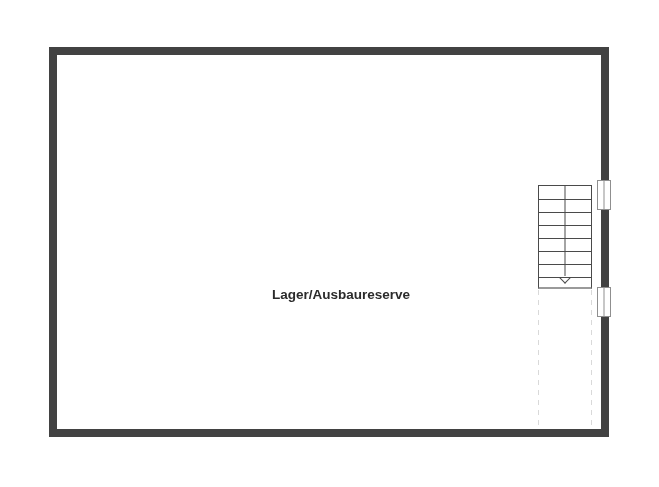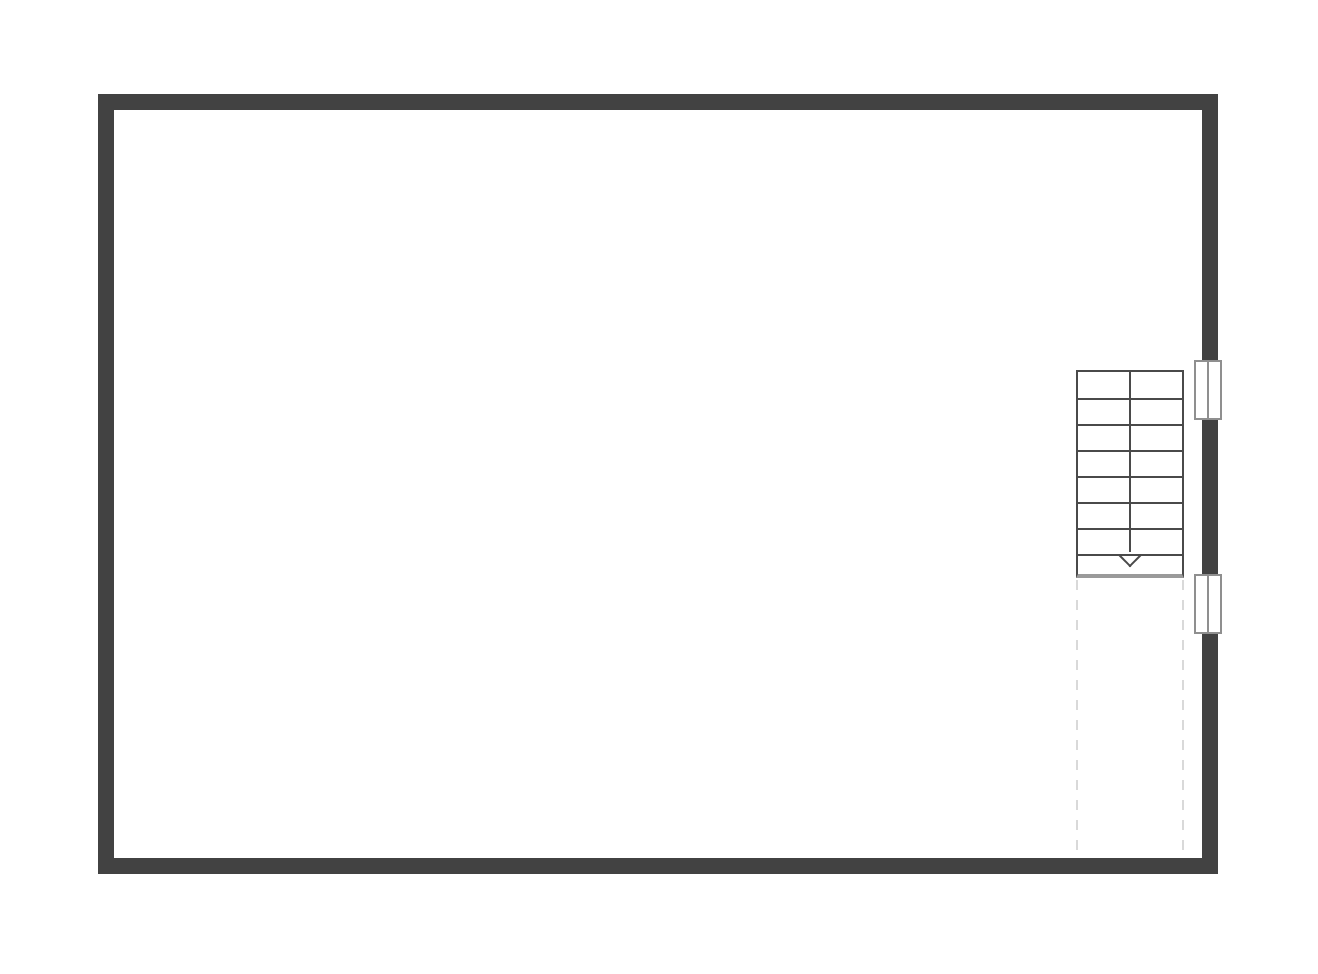--- a/index.html
+++ b/index.html
@@ -93,20 +93,21 @@
   .window-0 { top: 180px; }
   .window-1 { top: 287px; }
 </style>
 </head>
 <body>
 
 <div class="canvas" style="--background: #ffffff; --wall: #424242; --stair-line: #4a4a4a; --stair-cut-line: #9a9a9a; --dashed-line: #d9d9d9; --window-border: #8f8f8f; --label: #2b2b2b;">
 
   <div class="room-outline"></div>
 
+  <div class="room-label">Lager/Ausbaureserve</div>
 
   <div class="staircase">
     <div id="treads">
         <div class="tread-line" style="top: 13px;"></div>
         <div class="tread-line" style="top: 26px;"></div>
         <div class="tread-line" style="top: 39px;"></div>
         <div class="tread-line" style="top: 52px;"></div>
         <div class="tread-line" style="top: 65px;"></div>
         <div class="tread-line" style="top: 78px;"></div>
         <div class="tread-line" style="top: 91px;"></div>

